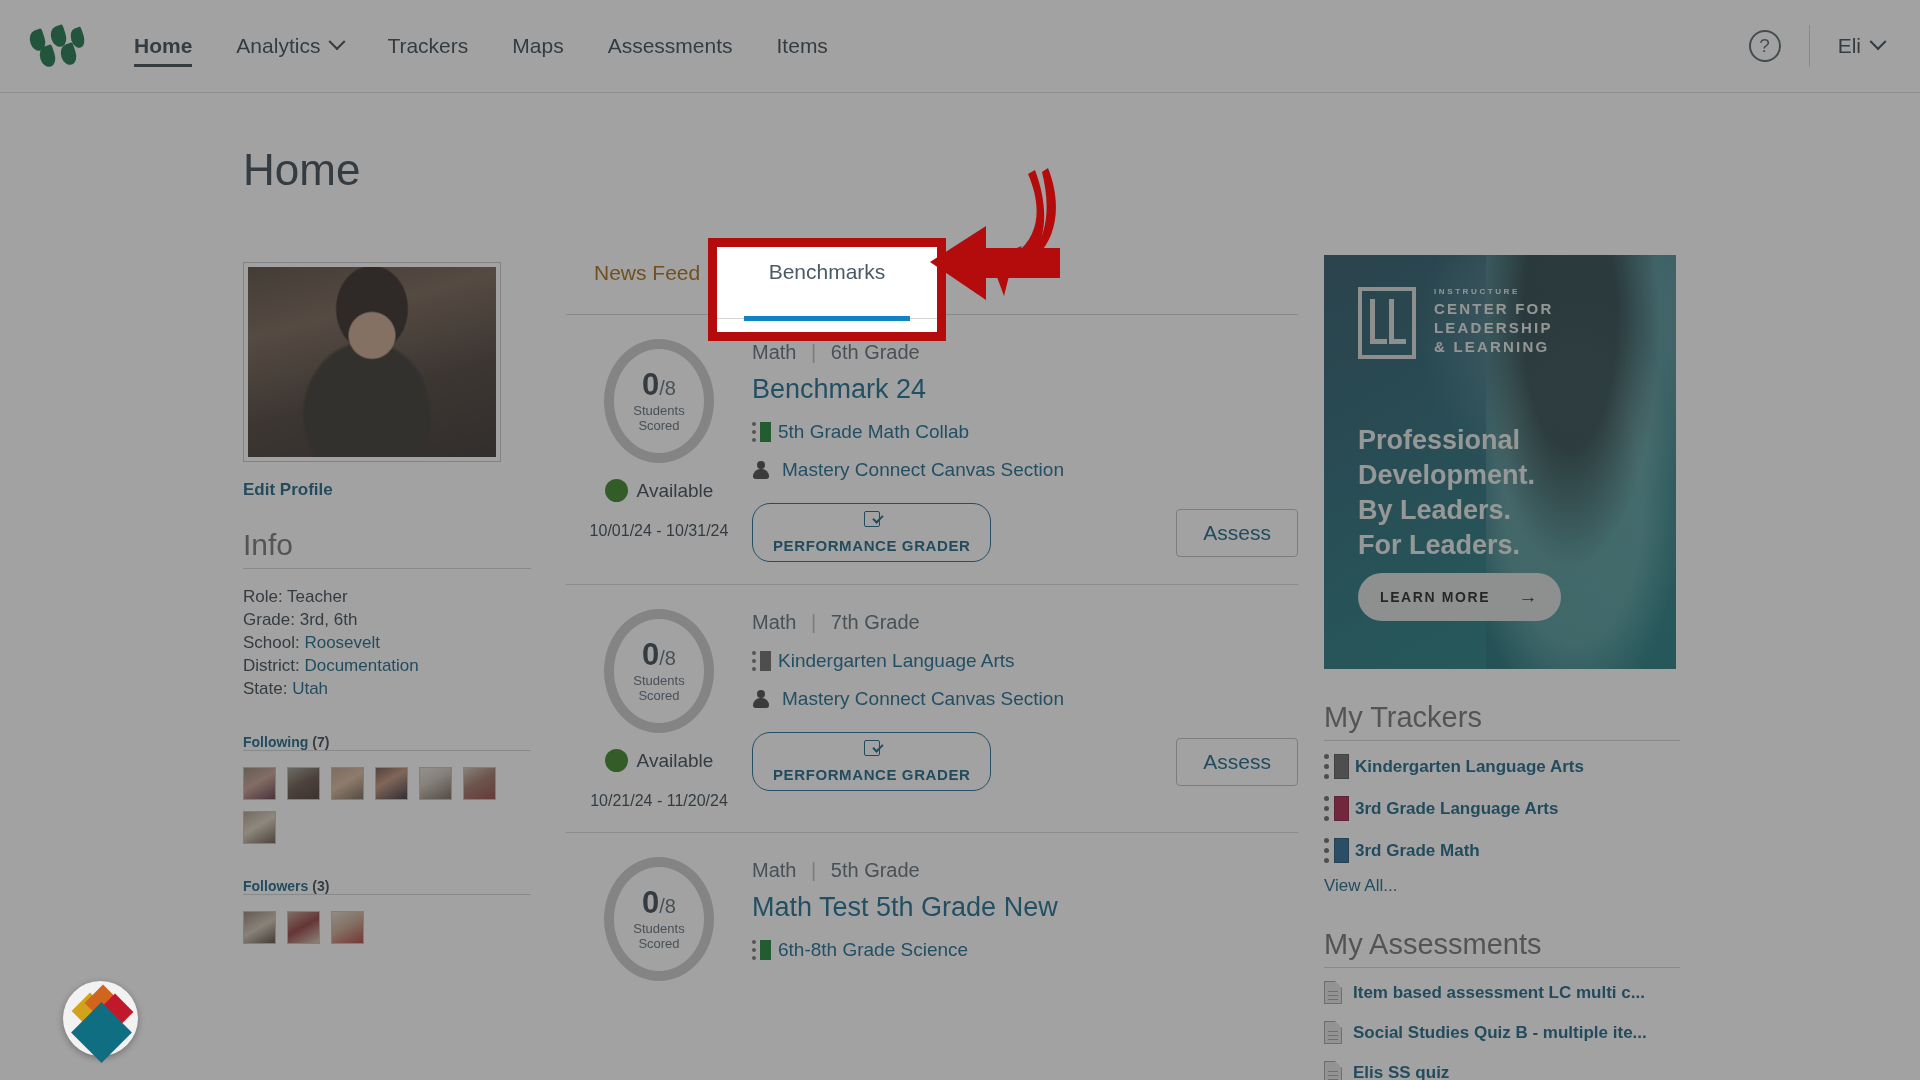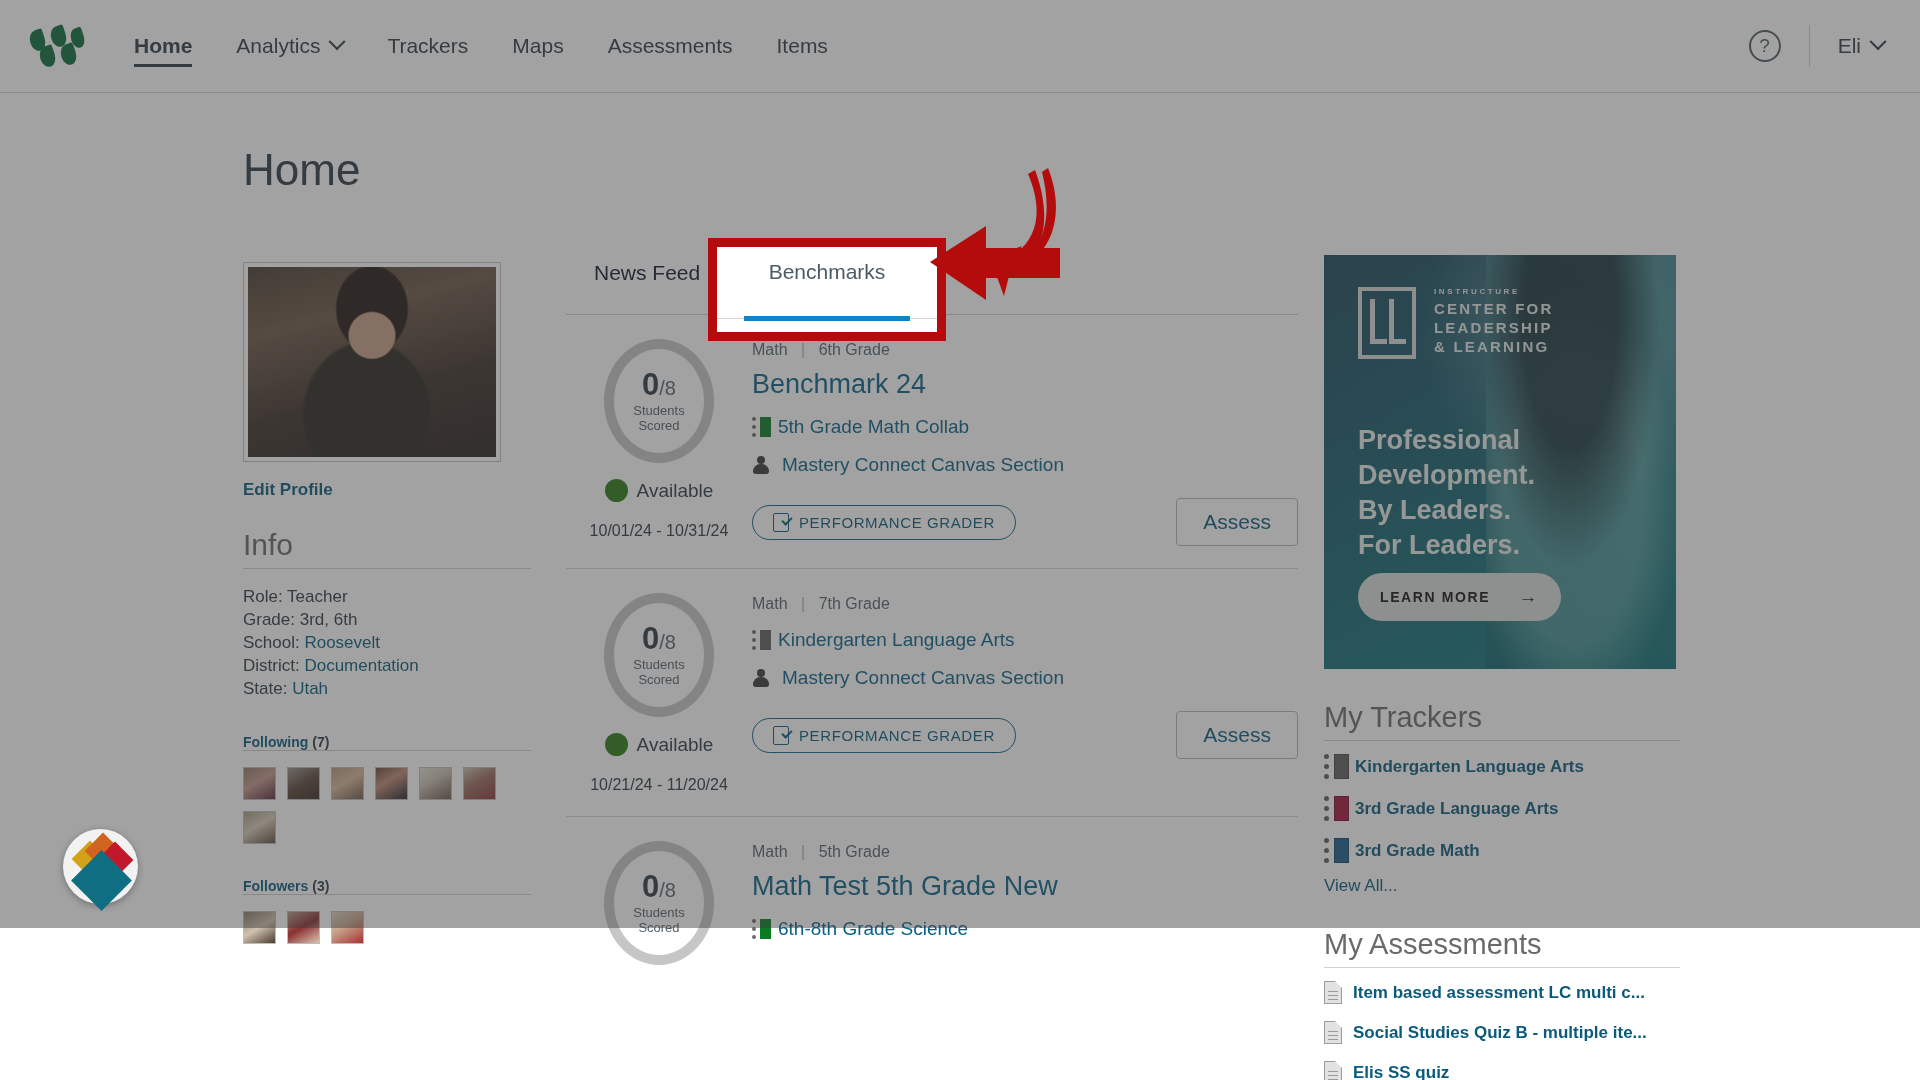--- a/index.html
+++ b/index.html
@@ -5,21 +5,21 @@
 <style>
   * { box-sizing: border-box; margin: 0; padding: 0; }
   html, body {
     width: 1920px; height: 1080px;
     font-family: "Liberation Sans", sans-serif;
     background: #fff;
     overflow: hidden;
   }
   #root {
     position: relative;
-    width: 1920px; height: 928px;
+    width: 1920px; height: 1080px;
     background: #ffffff;
   }
   
   #page {
     position: absolute; inset: 0;
     background: #ffffff;
   }
   #scrim {
     position: absolute; inset: 0;
     background: rgba(60,60,60,0.48);
@@ -197,21 +197,21 @@
   }
   .tabs {
     display: flex;
     border-bottom: 1px solid #cfcfcf;
     height: 60px;
     align-items: flex-start;
   }
   .tab {
     padding: 6px 28px 0 28px;
     font-size: 21px;
-    color: #0f172a;
+    color: #a16207;
     cursor: pointer;
     position: relative;
     height: 60px;
   }
   .tab.active::after {
     content: "";
     position: absolute;
     left: 18px; right: 18px; bottom: 0;
     height: 5px;
     background: #1283c4;
@@ -249,21 +249,21 @@
     width: 23px; height: 23px; border-radius: 50%;
     background: #2d7a16;
   }
   .daterange {
     margin-top: 20px;
     font-size: 16px;
     color: #2d3b45;
     white-space: nowrap;
   }
   .bm-body { flex: 1; padding-top: 2px; }
-  .bm-meta { font-size: 16px; color: #55646e; }
+  .bm-meta { font-size: 20px; color: #55646e; }
   .bm-meta .sep { color: #b6b6b6; margin: 0 9px; }
   .bm-title {
     display: block;
     margin-top: 10px;
     font-size: 27px;
     color: #0a6186;
     cursor: pointer;
   }
   .bm-row {
     display: flex; align-items: center;
@@ -298,25 +298,26 @@
   }
   .bm-bottom {
     display: flex; align-items: center;
     margin-top: 22px;
   }
   .pg-button {
     display: inline-flex; align-items: center; gap: 10px;
     border: 1px solid #0a6186;
     border-radius: 18px;
     padding: 7px 20px;
-    font-size: 15px; font-weight: normal;
+    font-size: 15px; font-weight: bold;
     letter-spacing: 0.6px;
     color: #0a5a7c;
     cursor: pointer;
     background: transparent;
+    flex-direction: column;
   }
   .pg-icon {
     width: 16px; height: 19px;
     border: 1.6px solid #0a5a7c;
     border-radius: 2px;
     position: relative;
     flex: 0 0 16px;
   }
   .pg-icon::after {
     content: "";

